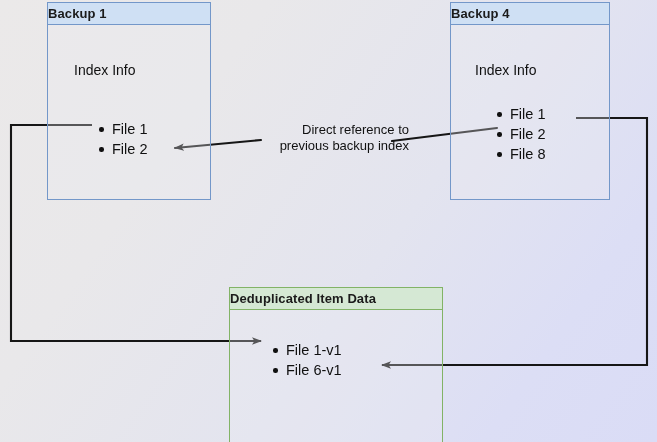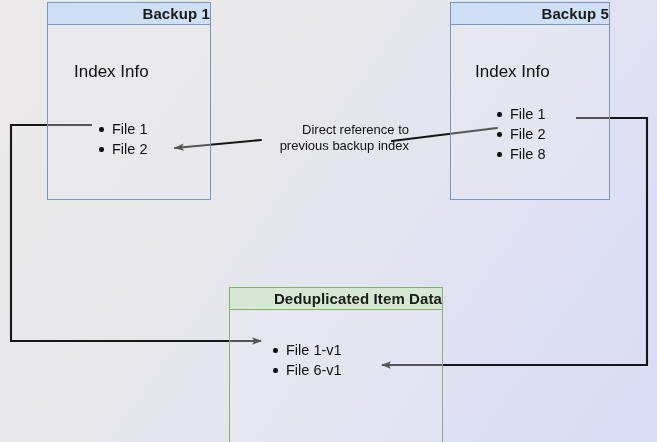--- a/index.html
+++ b/index.html
@@ -35,37 +35,37 @@
     border: 1.6px solid #7397c9;
   }
   .node-green {
     border: 1.6px solid #82b366;
   }
   .node-header {
     box-sizing: border-box;
     width: 100%;
     height: 22px;
     line-height: 21px;
-    text-align: right;
-    font-size: 15px;
+    text-align: left;
+    font-size: 13px;
     font-weight: bold;
     color: #1b1b1b;
     letter-spacing: 0.1px;
   }
   .header-blue {
     background: #cfe0f4;
     border-bottom: 1.6px solid #7397c9;
   }
   .header-green {
     background: #d5e8d4;
     border-bottom: 1.6px solid #82b366;
   }
   .node-title {
     position: absolute;
-    font-size: 17px;
+    font-size: 14px;
     color: #101010;
     white-space: nowrap;
   }
   ul.item-list {
     position: absolute;
     margin: 0;
     padding: 0;
     list-style: none;
   }
   ul.item-list li {
@@ -124,21 +124,21 @@
   <div class="node node-blue" style="left:47px; top:2px; width:164px; height:198px;">
     <div class="node-header header-blue">Backup 1</div>
     <div class="node-title" style="left:26px; top:59px;">Index Info</div>
     <ul class="item-list" style="left:51px; top:116px;">
       <li>File 1</li>
       <li>File 2</li>
     </ul>
   </div>
 
   <div class="node node-blue" style="left:450px; top:2px; width:160px; height:198px;">
-    <div class="node-header header-blue">Backup 5</div>
+    <div class="node-header header-blue">Backup 4</div>
     <div class="node-title" style="left:24px; top:59px;">Index Info</div>
     <ul class="item-list" style="left:46px; top:101px;">
       <li>File 1</li>
       <li>File 2</li>
       <li>File 8</li>
     </ul>
   </div>
 
   <div class="node node-green" style="left:229px; top:279px; width:214px; height:159px;margin-top:8px;">
     <div class="node-header header-green">Deduplicated Item Data</div>

